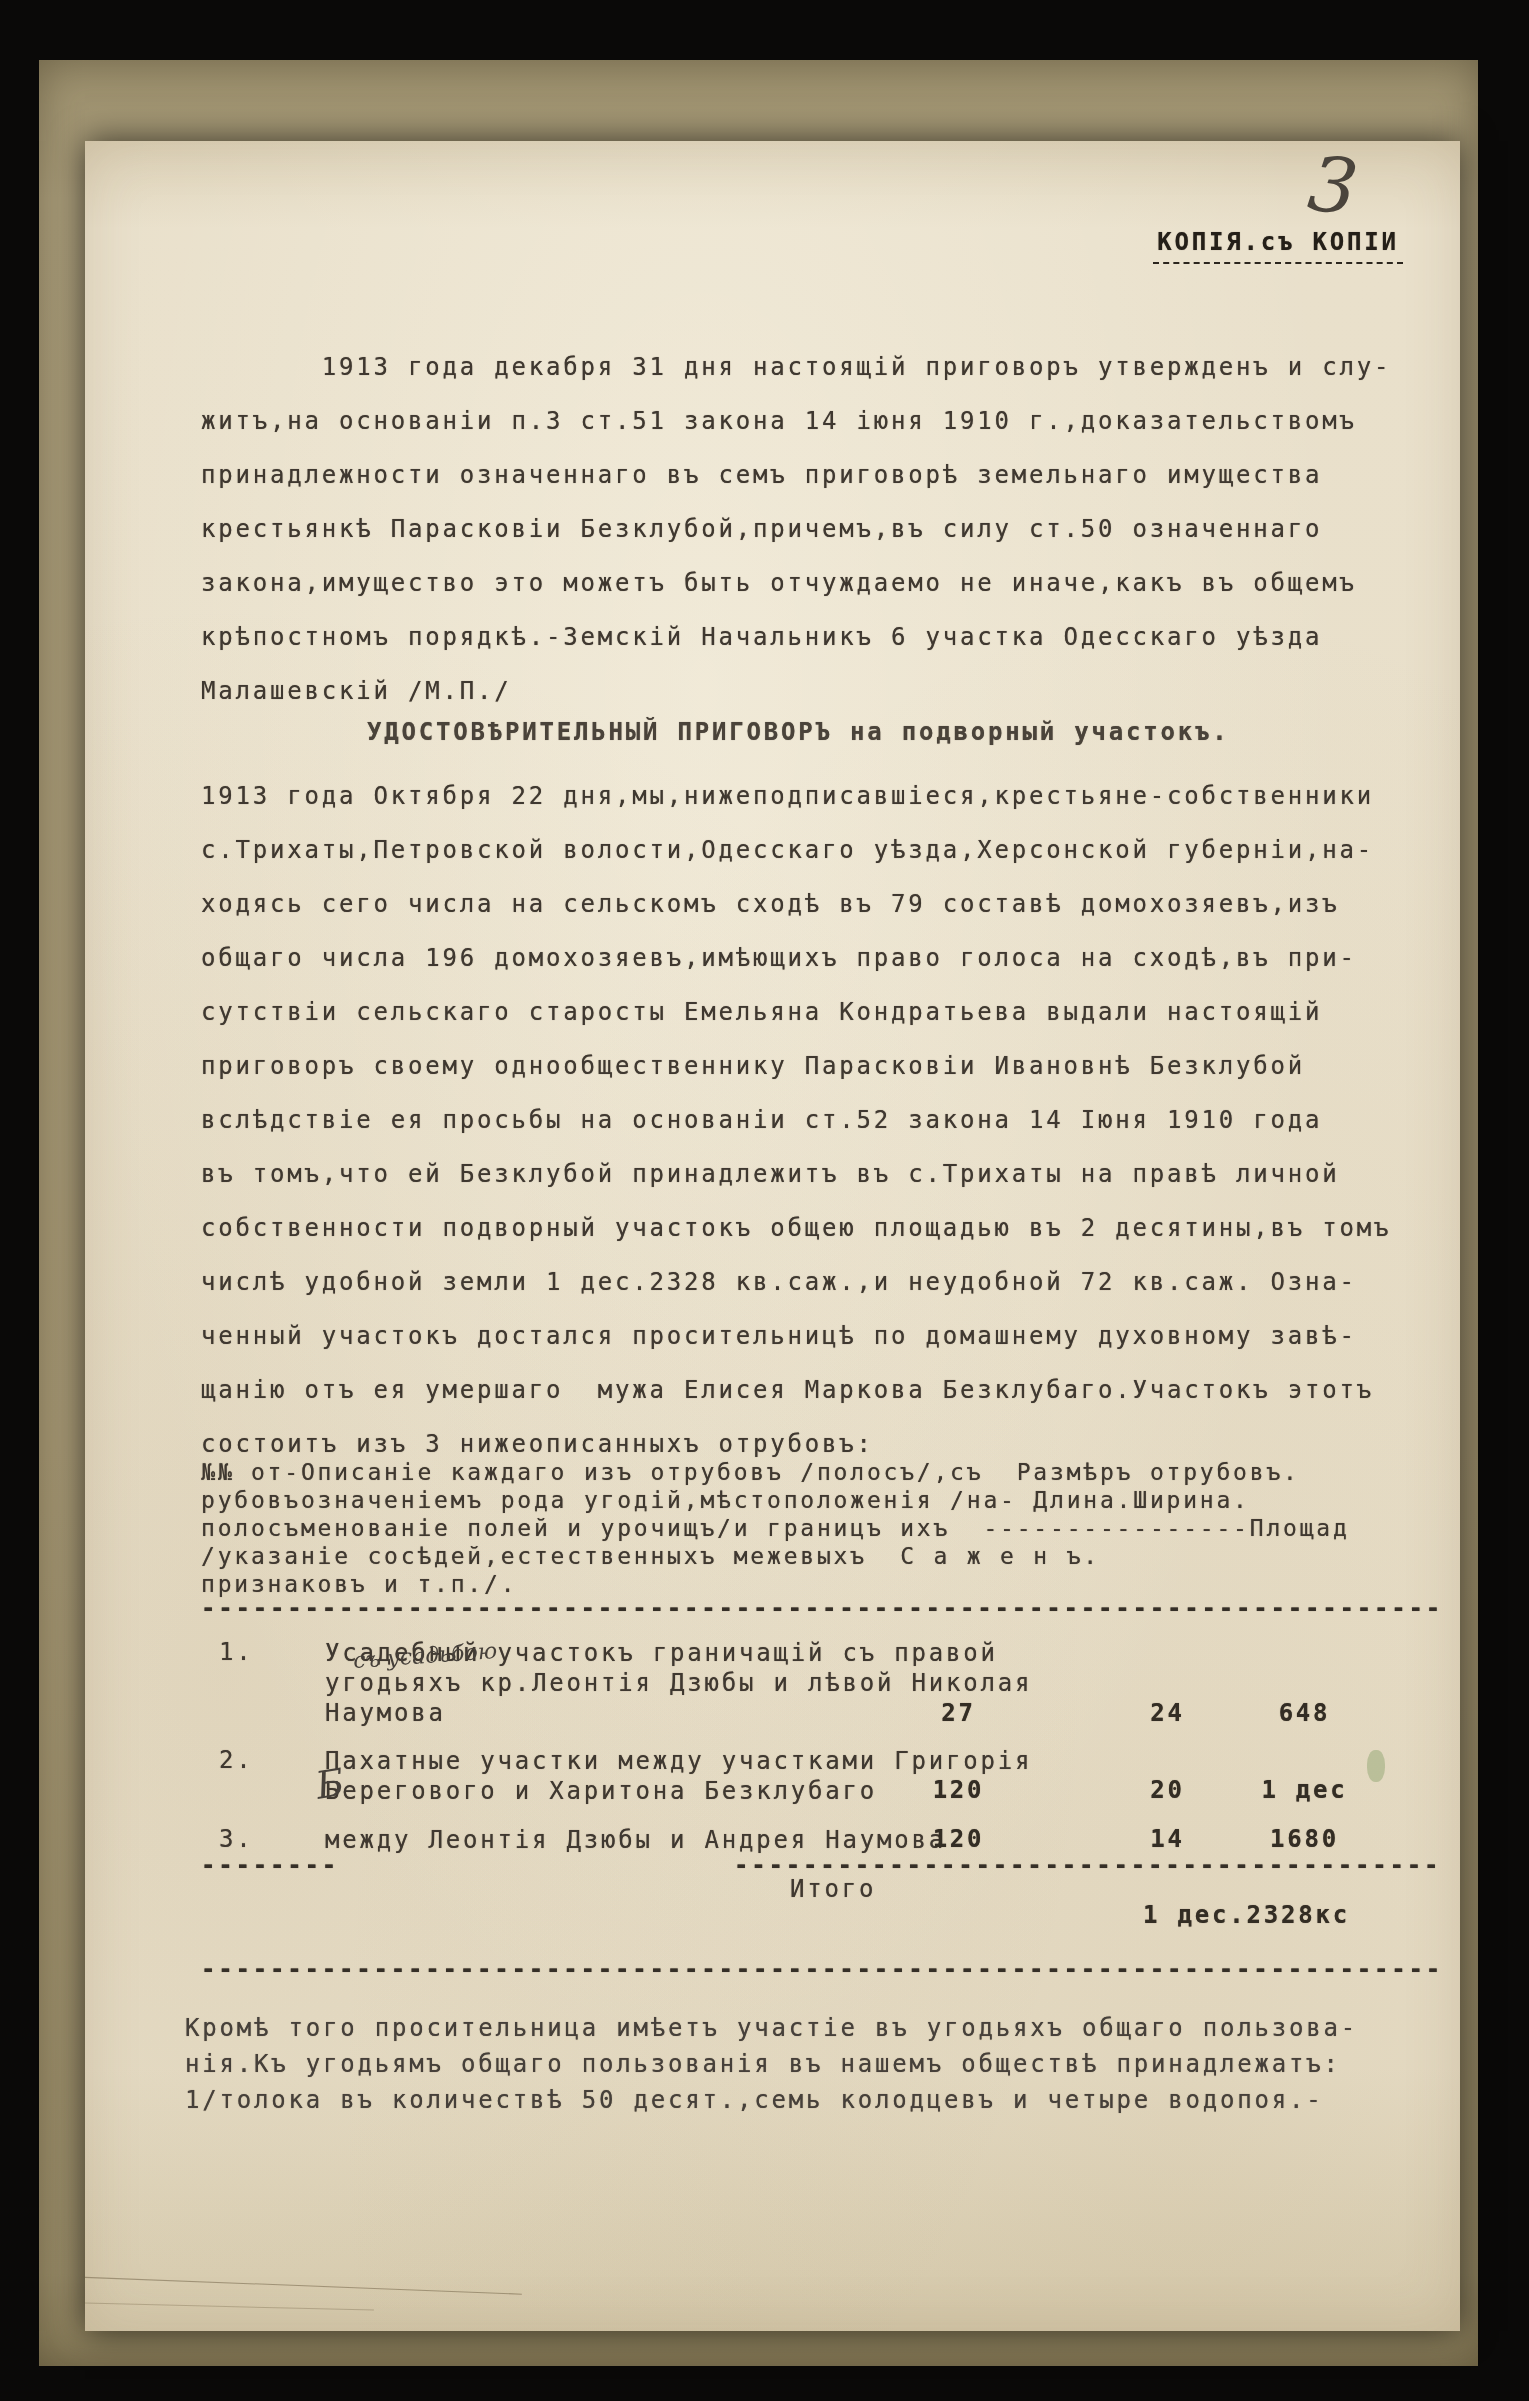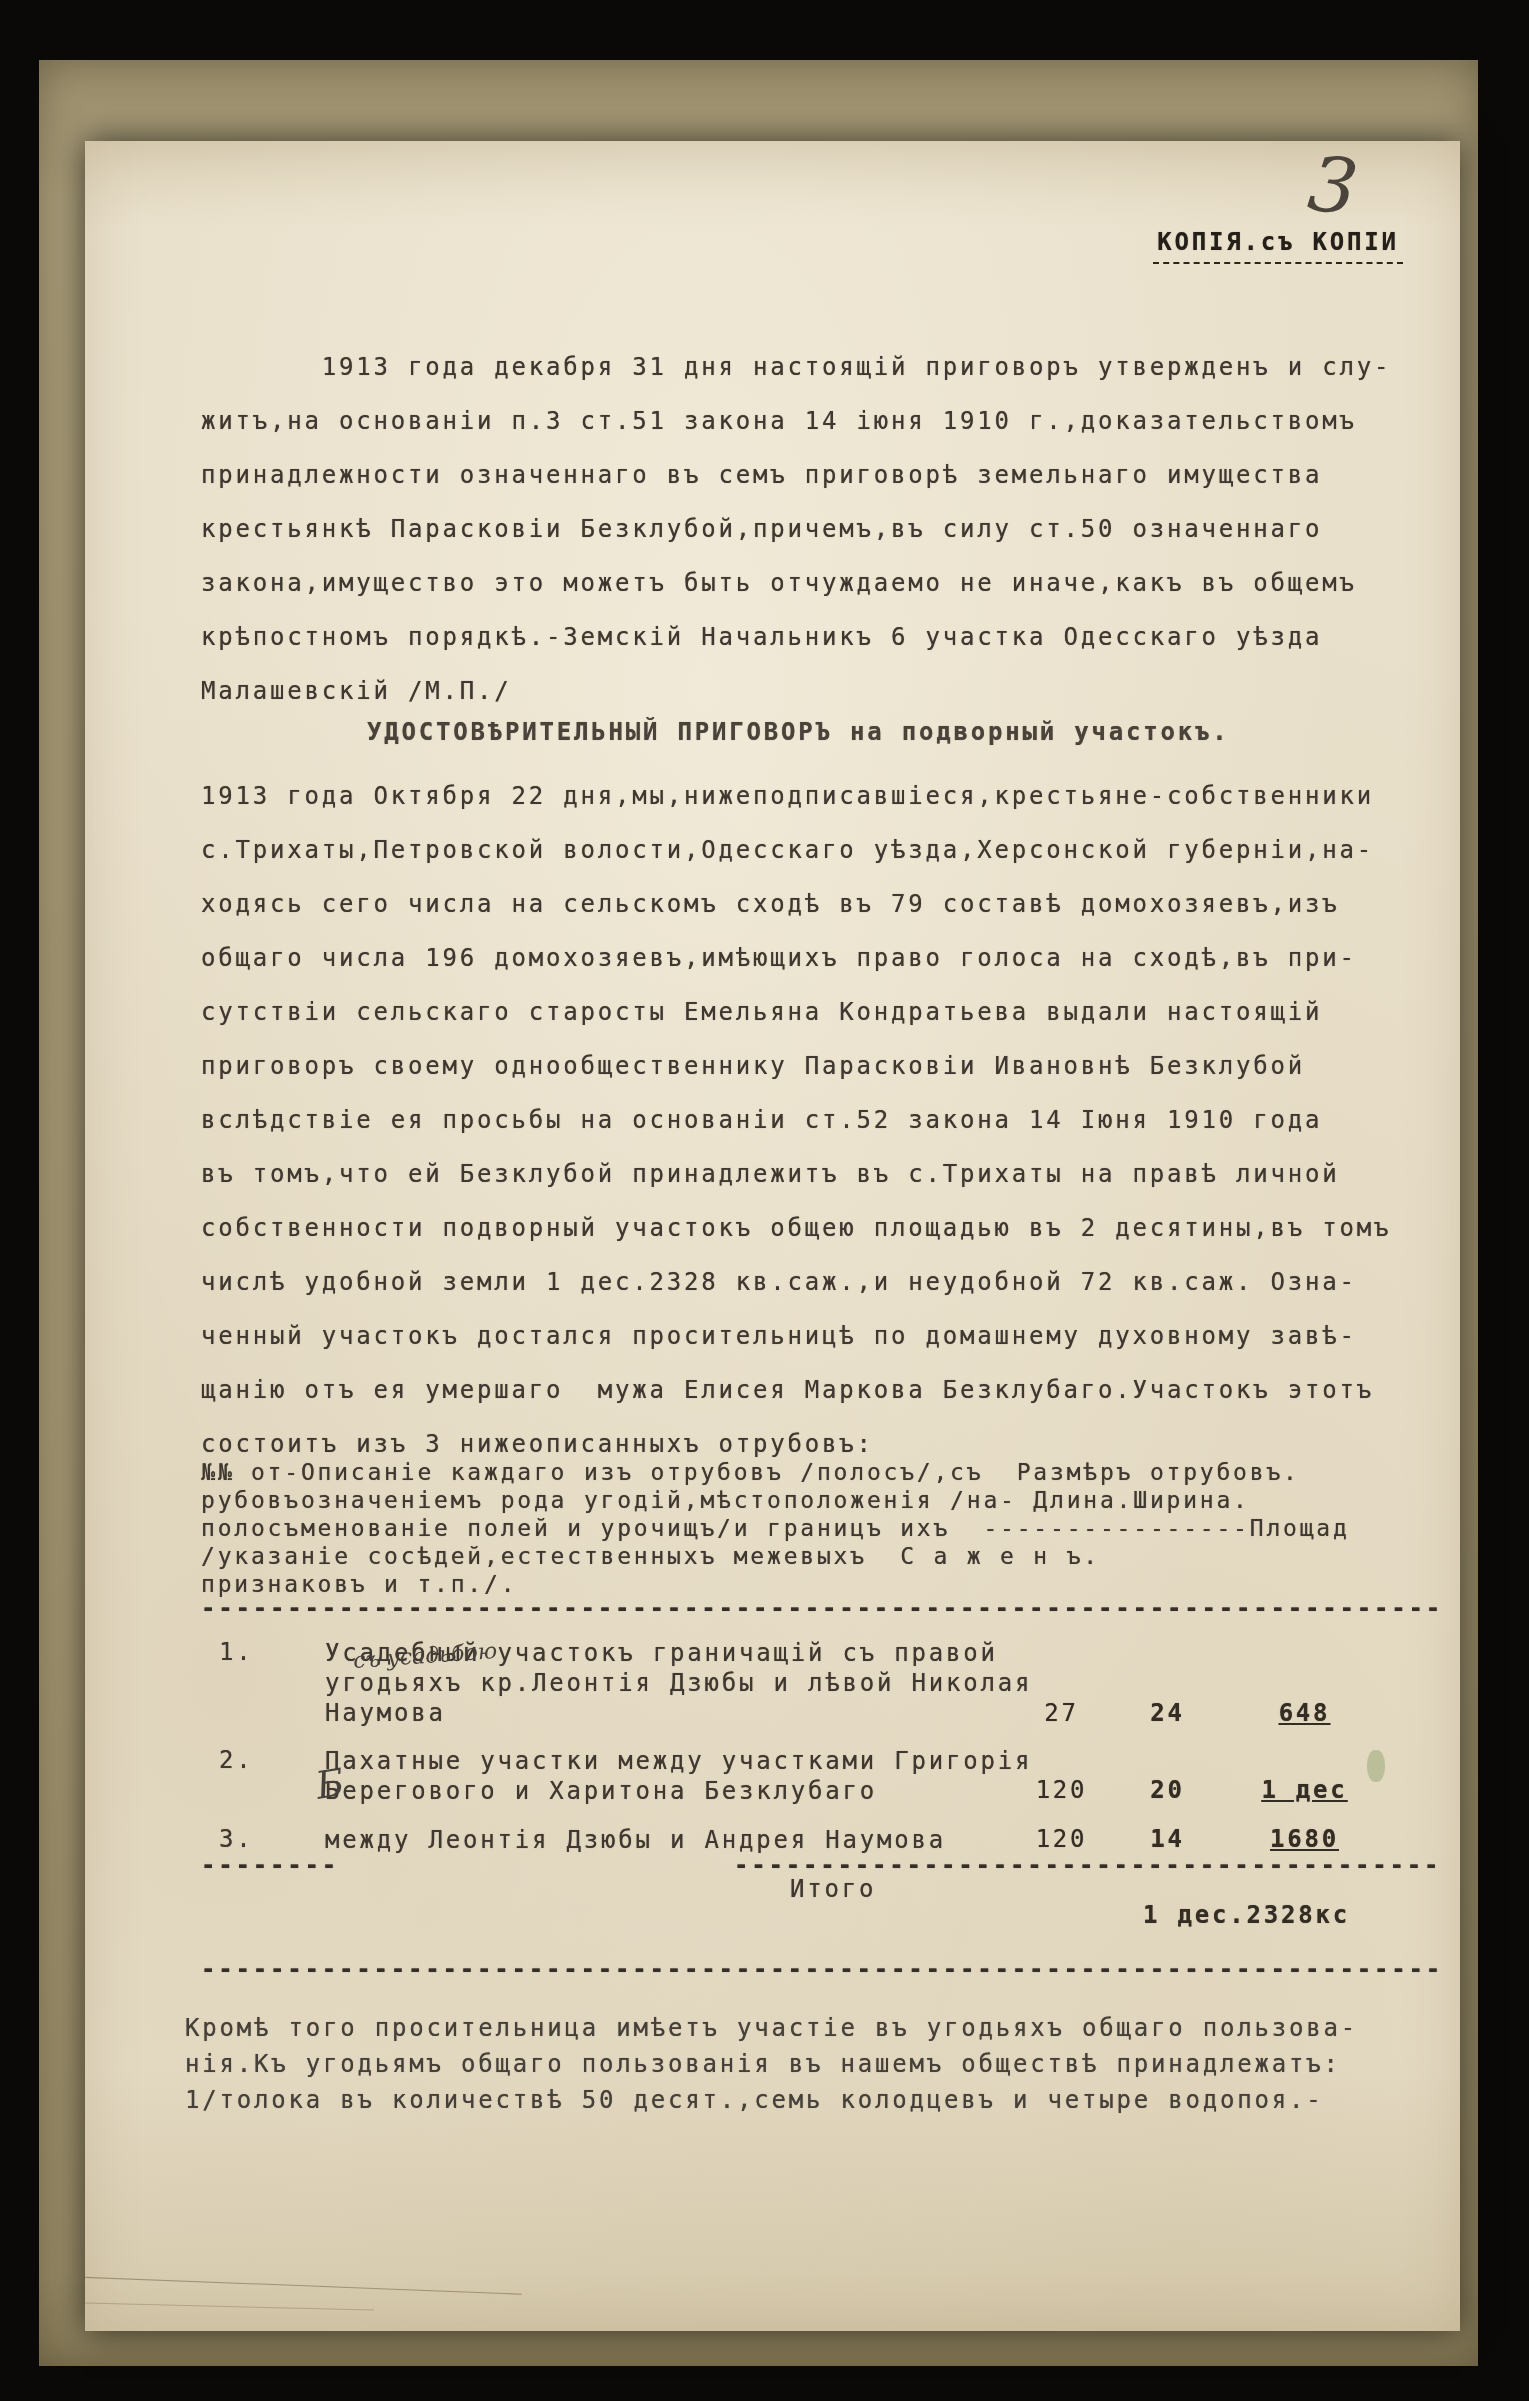--- a/index.html
+++ b/index.html
@@ -37,23 +37,23 @@
   }
   .p1{left:116px;top:199px;line-height:54px;width:1262px;}
   .heading{left:282px;top:577px;color:#4a433a;font-weight:bold;}
   .p2{left:116px;top:628px;line-height:54px;width:1269px;}
   .thead{left:116px;top:1317px;line-height:28px;font-size:23px;width:1269px;}
   .divider{left:116px;top:1453px;color:#352f27;font-weight:bold;white-space:pre;}
   .divider2{left:116px;top:1814px;color:#352f27;font-weight:bold;white-space:pre;}
   .trow{position:absolute;left:0;width:1375px;}
   .trow .tnum{position:absolute;left:134px;top:0;}
   .trow .tdesc{position:absolute;left:240px;top:0;width:748px;line-height:30px;}
-  .trow .tlen{position:absolute;left:927px;width:99px;text-align:center;font-weight:normal;color:#332d24;}
+  .trow .tlen{position:absolute;left:824px;width:99px;text-align:center;font-weight:bold;color:#332d24;}
   .trow .twid{position:absolute;left:1033px;width:99px;text-align:center;font-weight:bold;color:#332d24;}
-  .trow .tarea{position:absolute;left:1121px;width:197px;text-align:center;font-weight:bold;color:#332d24;text-decoration:underline;}
+  .trow .tarea{position:absolute;left:1121px;width:197px;text-align:center;font-weight:bold;color:#332d24;}
   .row1{top:1497px;} .row1 .tlen,.row1 .twid,.row1 .tarea{top:61px;}
   .row2{top:1605px;} .row2 .tlen,.row2 .twid,.row2 .tarea{top:30px;}
   .row3{top:1684px;} .row3 .tlen,.row3 .twid,.row3 .tarea{top:0;}
   .dashsub-left{left:116px;top:1710px;font-weight:bold;color:#352f27;white-space:pre;}
   .dashsub-right{left:649px;top:1710px;font-weight:bold;color:#352f27;white-space:pre;}
   .itogo{left:705px;top:1734px;}
   .totalval{left:1058px;top:1760px;font-weight:bold;color:#332d24;}
   .p3{left:100px;top:1869px;line-height:36px;width:1269px;color:#46403a;}
   .copyhdr{
     left:1068px;top:87px;

